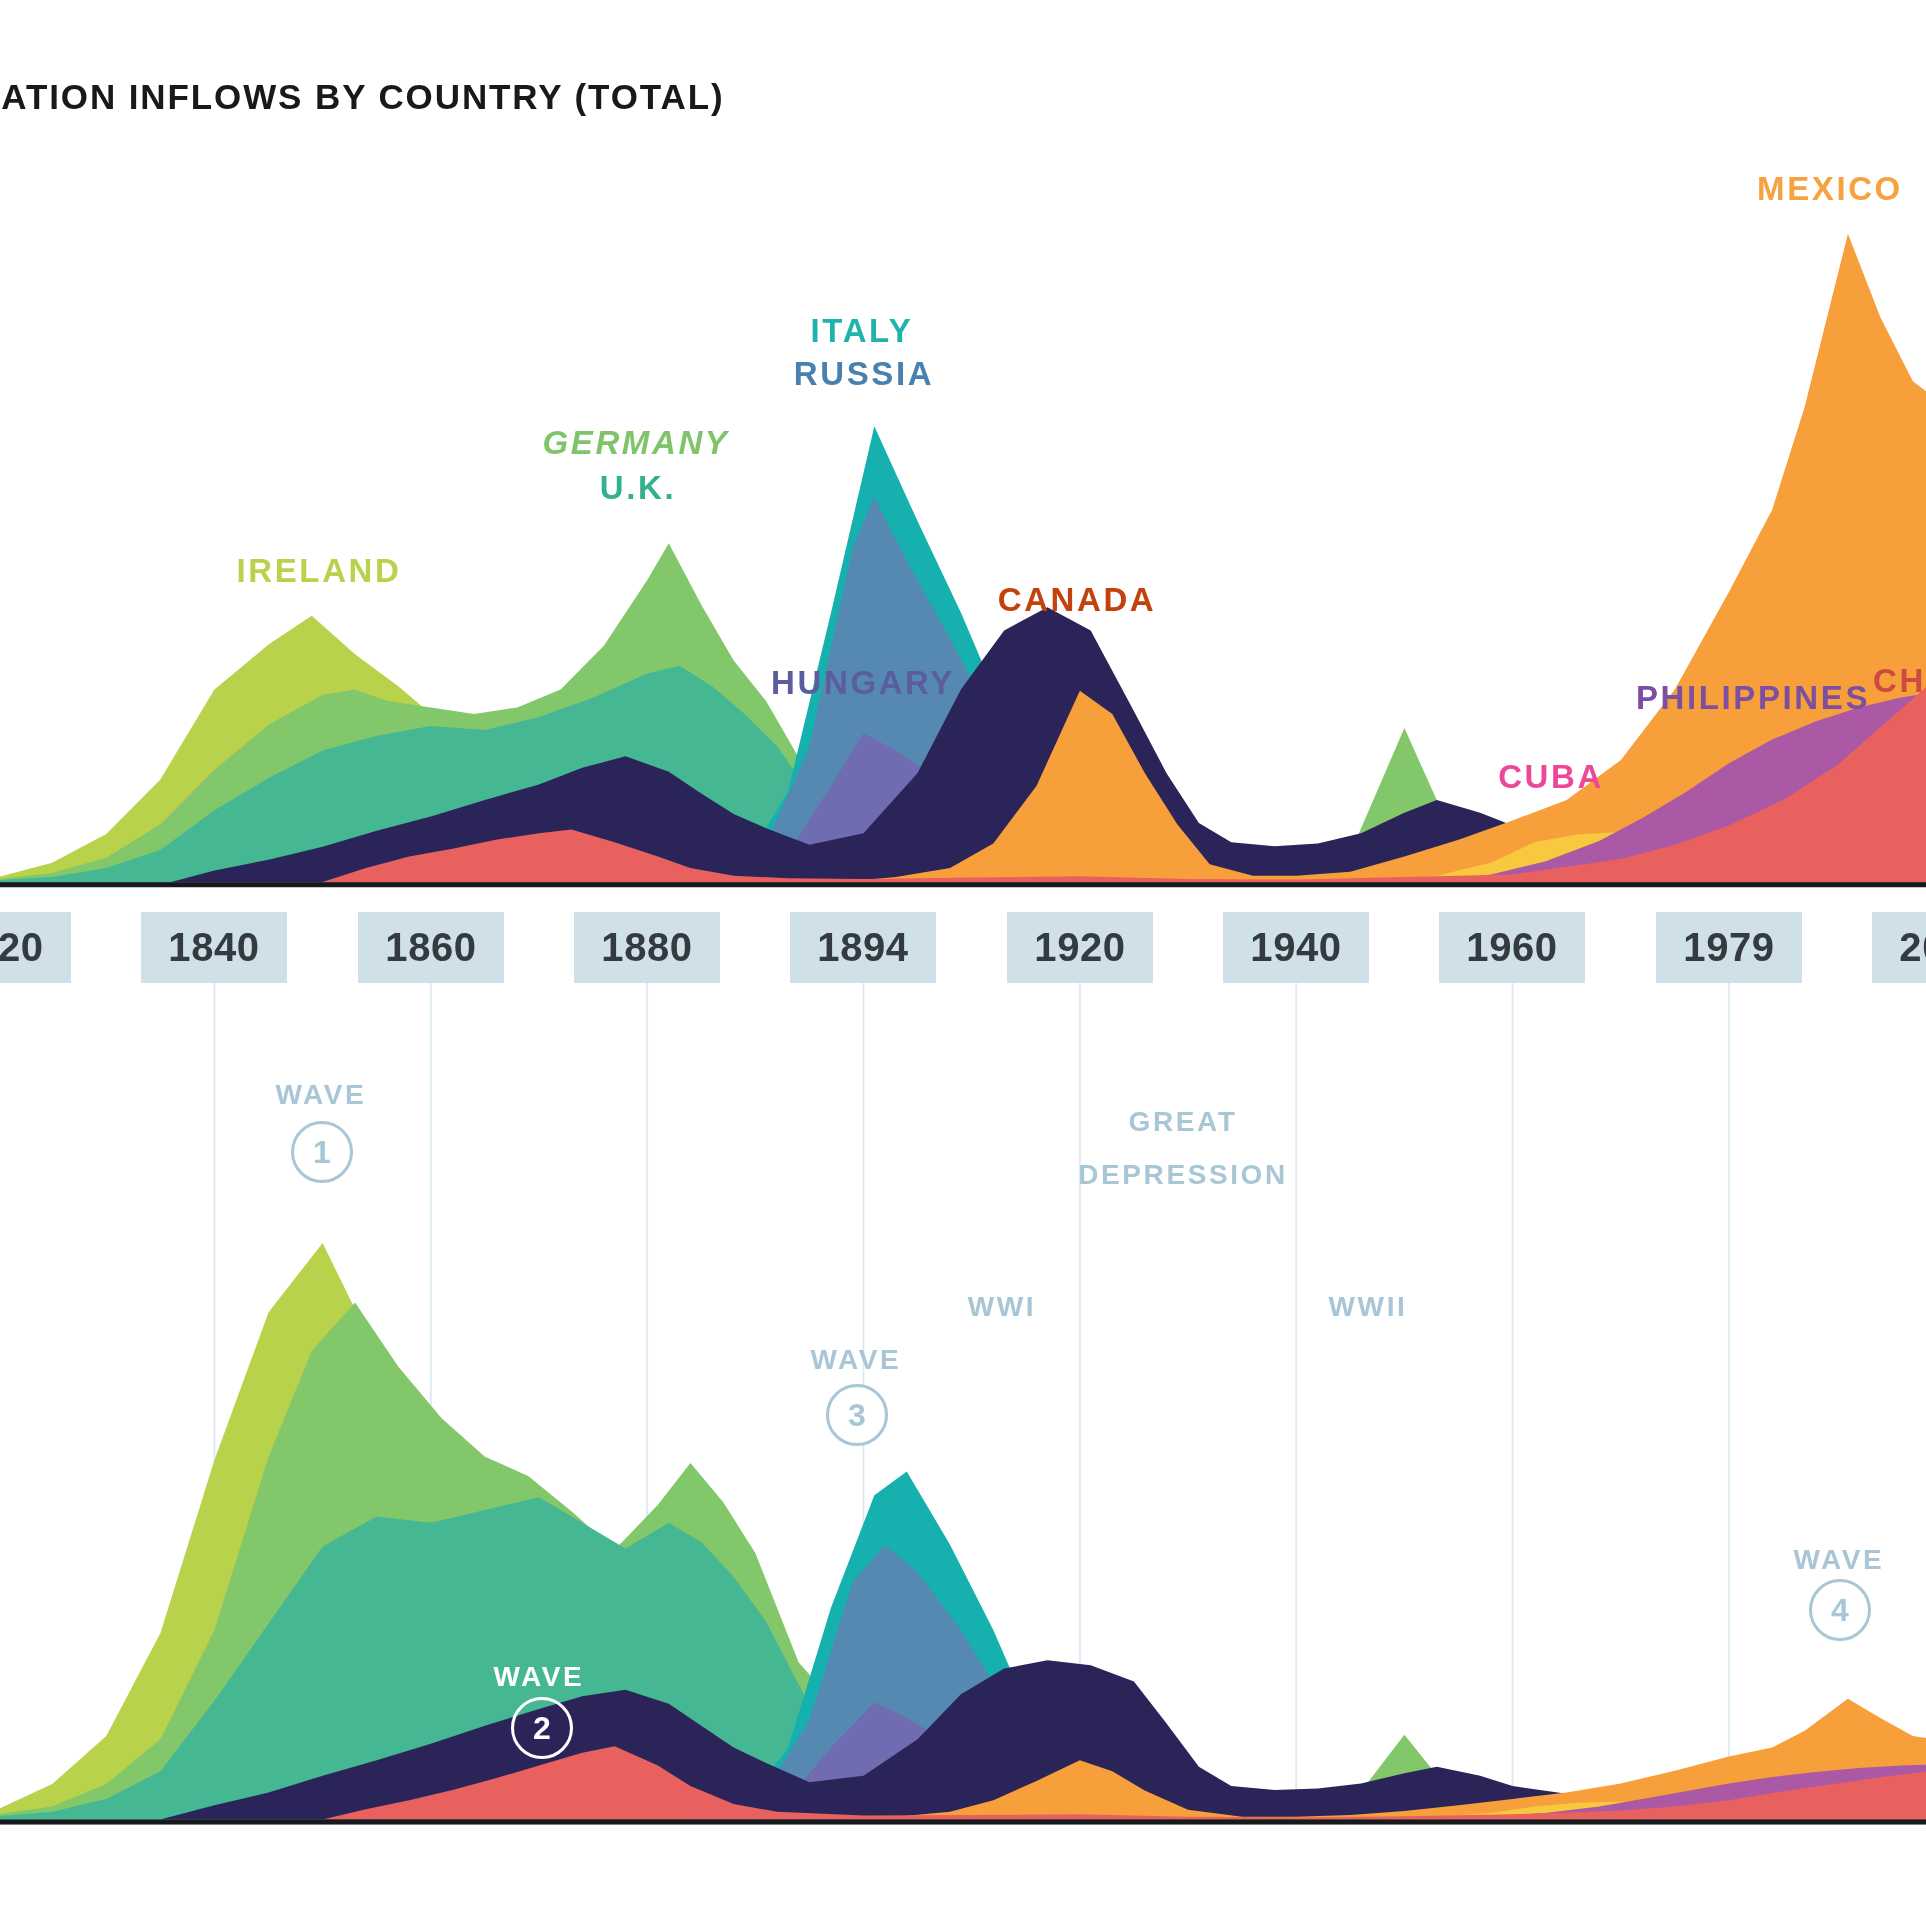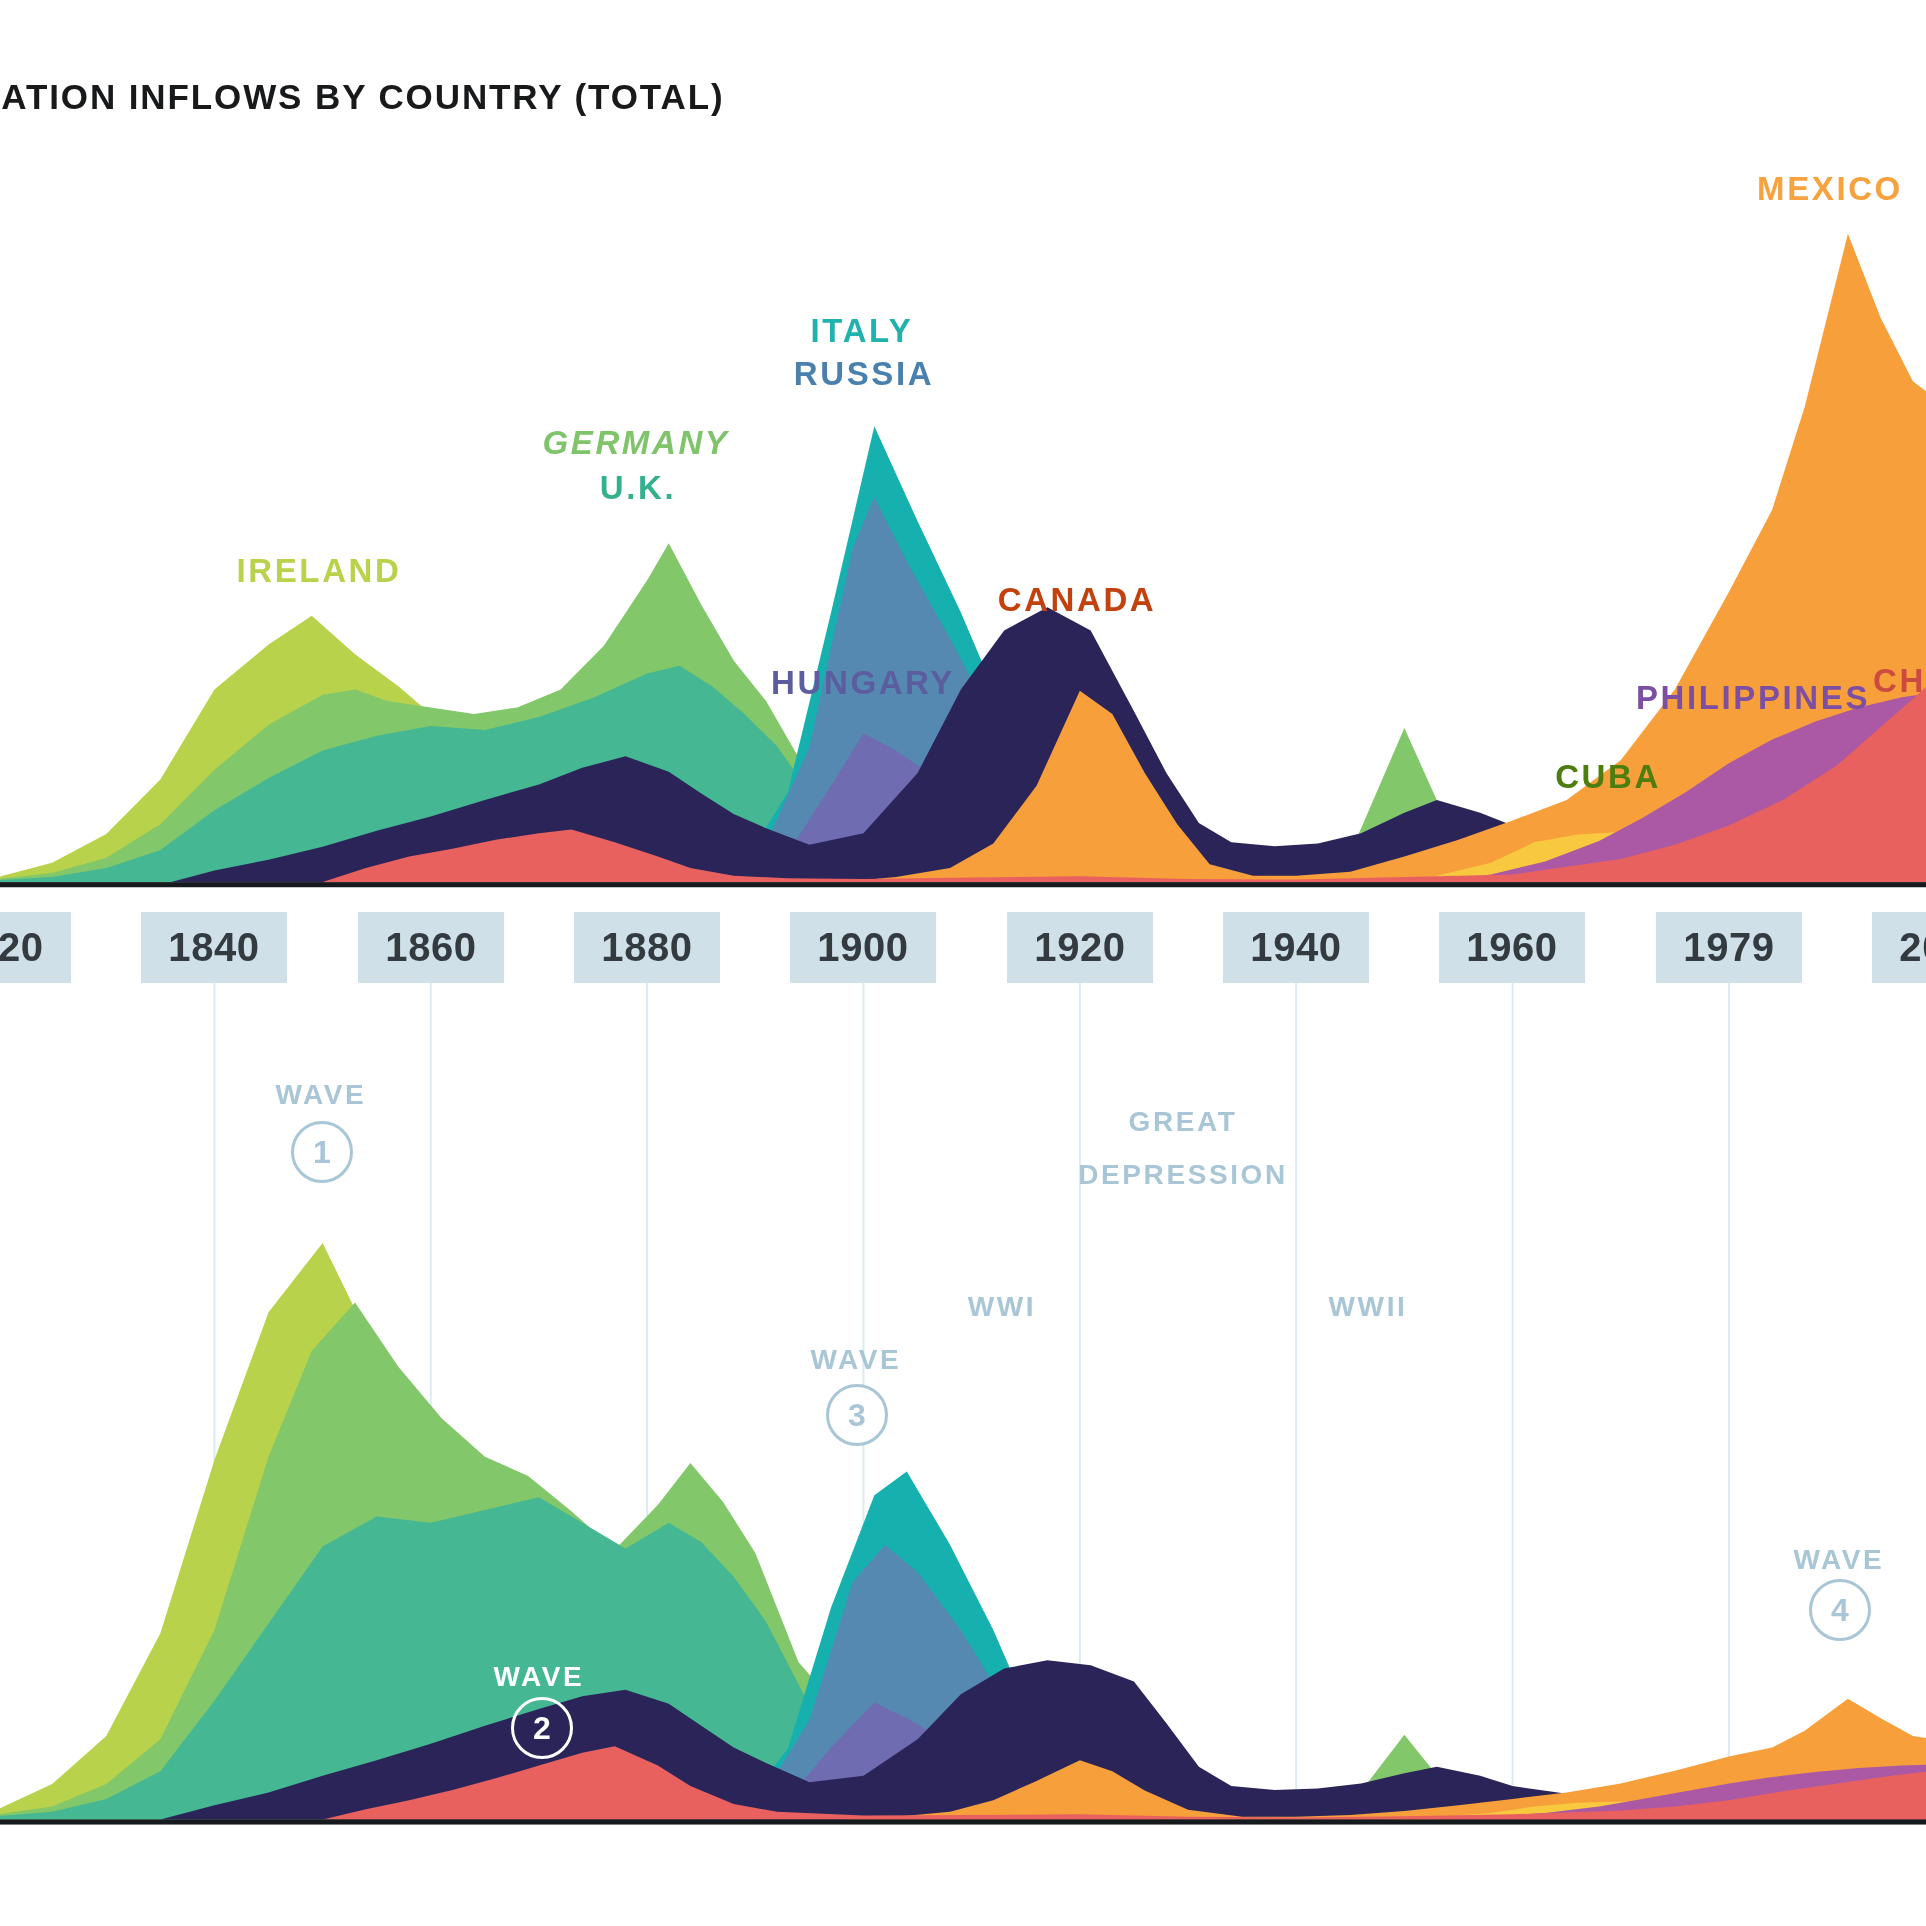--- a/index.html
+++ b/index.html
@@ -78,30 +78,30 @@
   <div class="title top">ATION INFLOWS BY COUNTRY (TOTAL)</div>
 
   <div class="clabel" style="left: 319px; top: 571px; color: rgb(185, 210, 75);">IRELAND</div>
   <div class="clabel" style="left: 636px; top: 443px; color: rgb(127, 196, 106); font-style: italic;">GERMANY</div>
   <div class="clabel" style="left: 638px; top: 488px; color: rgb(51, 177, 143);">U.K.</div>
   <div class="clabel" style="left: 862px; top: 331px; color: rgb(32, 178, 173);">ITALY</div>
   <div class="clabel" style="left: 864px; top: 374px; color: rgb(74, 128, 173);">RUSSIA</div>
   <div class="clabel" style="left: 863px; top: 683px; color: rgb(92, 93, 158);">HUNGARY</div>
   <div class="clabel" style="left: 1077px; top: 600px; color: #c2410c;">CANADA</div>
   <div class="clabel" style="left: 1830px; top: 189px; color: rgb(245, 162, 63);">MEXICO</div>
-  <div class="clabel" style="left: 1608px; top: 777px; color: #4d7c0f;">CUBA</div>
+  <div class="clabel" style="left: 1551px; top: 777px; color: #ec4899;">CUBA</div>
   <div class="clabel" style="left: 1753px; top: 698px; color: rgb(125, 79, 162);">PHILIPPINES</div>
   <div class="clabel left-anchor" style="left: 1873px; top: 681px; color: rgb(204, 75, 65);">CHINA</div>
 
   <div id="axis-row">
       <div class="yearbox" style="left: -75px;">1820</div>
       <div class="yearbox" style="left: 141px;">1840</div>
       <div class="yearbox" style="left: 358px;">1860</div>
       <div class="yearbox" style="left: 574px;">1880</div>
-      <div class="yearbox" style="left: 790px;">1900</div>
+      <div class="yearbox" style="left: 790px;">1894</div>
       <div class="yearbox" style="left: 1007px;">1920</div>
       <div class="yearbox" style="left: 1223px;">1940</div>
       <div class="yearbox" style="left: 1439px;">1960</div>
       <div class="yearbox" style="left: 1656px;">1979</div>
       <div class="yearbox" style="left: 1872px;">2000</div>
     </div>
 
   <div class="ann" style="left:321px;top:1095px;">WAVE</div>
   <div class="ann-circle" style="left:322px;top:1152px;">1</div>
 

